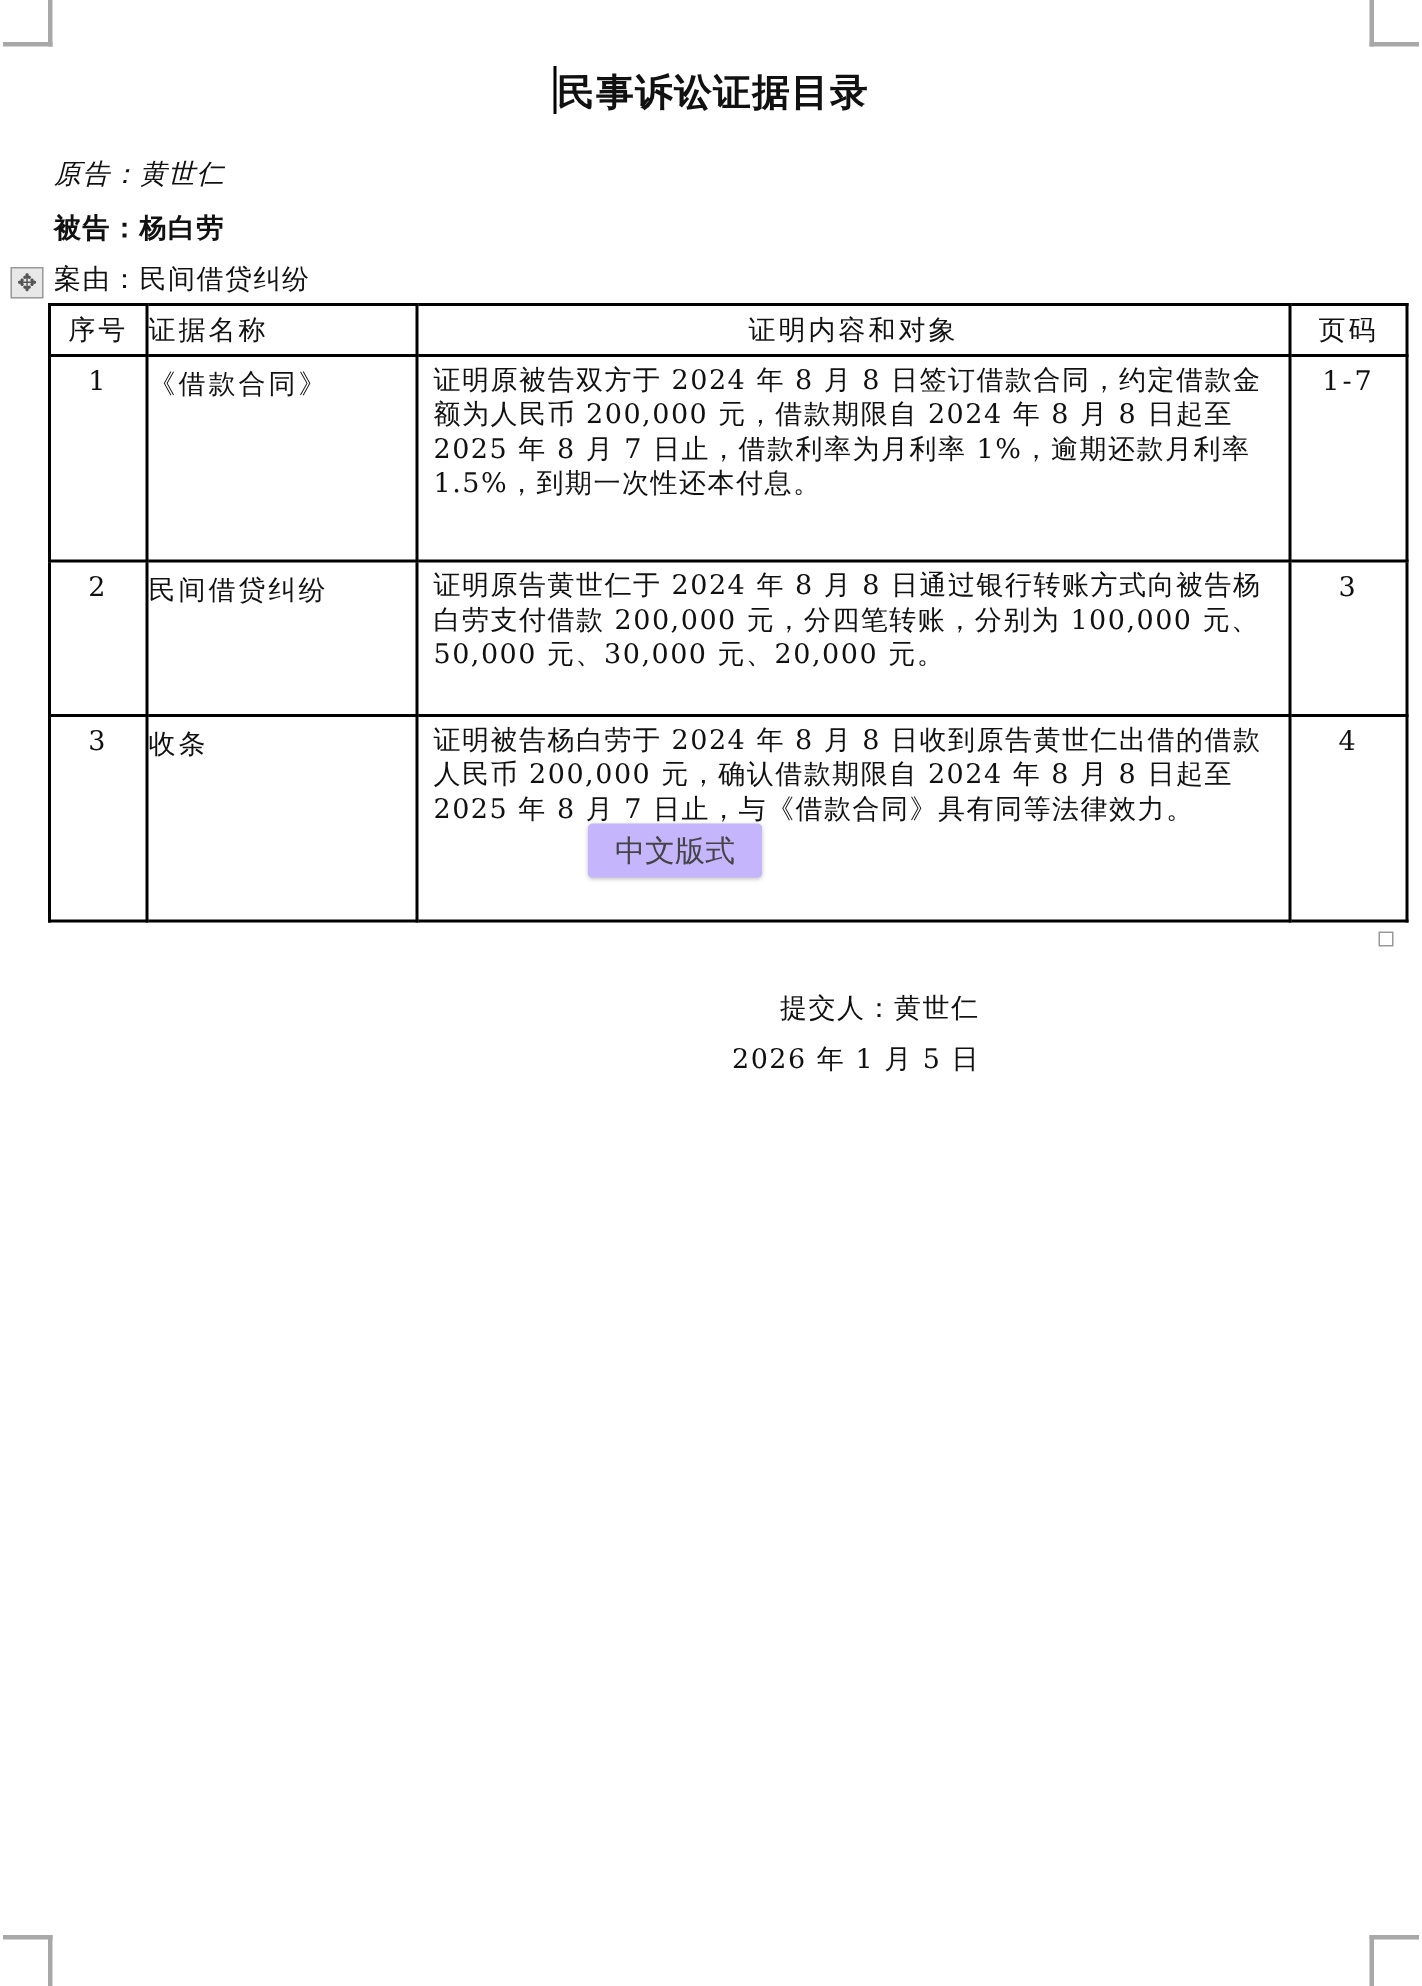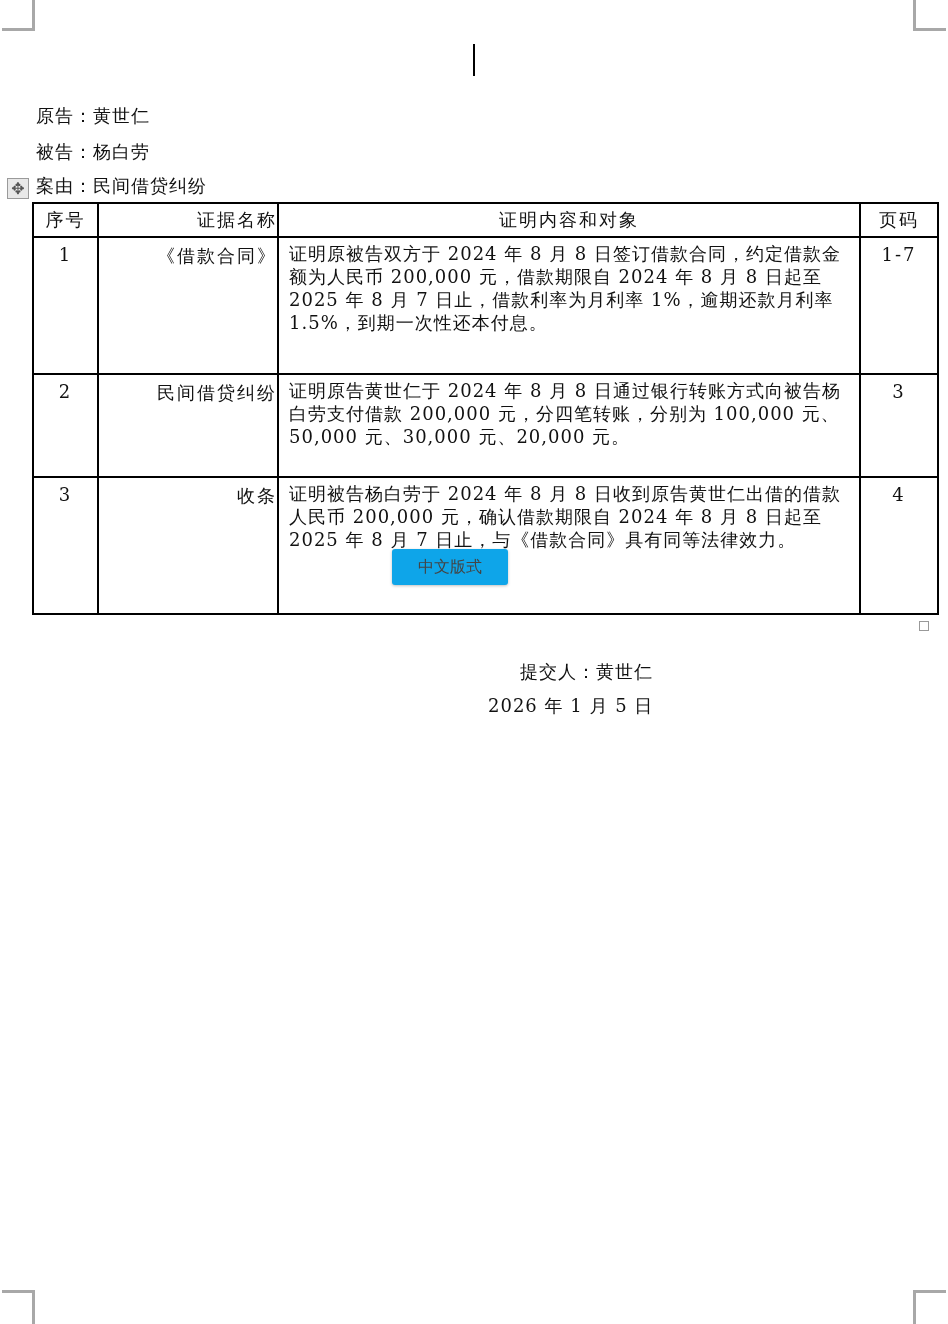--- a/index.html
+++ b/index.html
@@ -9,56 +9,56 @@
   .c-tl { left:2px; top:0; border-right-width:3px; border-bottom-width:3px; }
   .c-tr { right:2px; top:0; border-left-width:3px; border-bottom-width:3px; }
   .c-bl { left:2px; bottom:0; top:auto; height:31px; border-right-width:3px; border-top-width:3px; }
   .c-br { right:2px; bottom:0; height:31px; border-left-width:3px; border-top-width:3px; }
 
   .title { position:absolute; top:44px; left:0; width:948px; text-align:center;
            font-family:"DejaVu Sans", sans-serif; font-weight:bold; font-size:25px; letter-spacing:1px; }
   .cursor { display:inline-block; width:2px; height:32px; background:#000; vertical-align:-6px; margin-right:1px; }
 
   .meta { position:absolute; left:36px; font-size:18px; letter-spacing:1px; }
-  .meta1 { top:104px; } .meta2 { top:140px; } .meta3 { top:174px;text-align:center; }
+  .meta1 { top:104px;font-style:italic; } .meta2 { top:140px;font-weight:bold; } .meta3 { top:174px;text-align:center; }
 
   .move-handle { position:absolute; left:7px; top:178px; width:22px; height:21px; background:#e8e8e8;
                  border:1px solid #9a9a9a; box-sizing:border-box; display:flex; align-items:center; justify-content:center;
                  font-size:16px; color:#555; line-height:1; }
 
   table.evid { position:absolute; left:32px; top:202px; border-collapse:collapse; font-size:18px; }
   table.evid td, table.evid th { border:2px solid #000; vertical-align:top; font-weight:normal; padding:0; }
   table.evid th { height:32px; vertical-align:middle; letter-spacing:2px; }
   .col-no { width:63px; text-align:center;margin-left:25px; }
-  .col-name { width:178px; text-align:right; }
+  .col-name { width:178px; text-align:left; }
   .col-content { width:560px; text-align:left;margin-left:21px; }
   .col-page { width:76px; text-align:center;margin-left:48px; }
   td.col-no, td.col-name, td.col-page { padding-top:6px !important; letter-spacing:2px; }
   td.col-content { padding:4px 10px 0 10px !important; line-height:23px; letter-spacing:1px; }
 
   .resize-handle { position:absolute; left:919px; top:621px; width:10px; height:10px; border:1px solid #999;
                    background:#fff; box-sizing:border-box; }
 
   .signer { position:absolute; left:520px; top:660px; font-size:18px; letter-spacing:1px; }
   .date { position:absolute; left:488px; top:694px; font-size:18px; letter-spacing:1px; }
 
-  .popup { position:absolute; left:392px; top:549px; width:116px; height:36px; background:#0ea5e9;
+  .popup { position:absolute; left:392px; top:549px; width:116px; height:36px; background:#c4b5fd;
            border-radius:3px; box-shadow:0 1px 3px rgba(0,0,0,0.25); font-family:"DejaVu Sans", sans-serif;
-           font-size:16px; color:#444; display:flex; align-items:center; justify-content:center; }
+           font-size:20px; color:#444; display:flex; align-items:center; justify-content:center; }
 </style>
 </head>
 <body>
 
 <div class="corner c-tl"></div>
 <div class="corner c-tr"></div>
 <div class="corner c-bl"></div>
 <div class="corner c-br"></div>
 
 <div class="title">
-  <span class="cursor"></span>
+  <span class="cursor"></span><span>民事诉讼证据目录</span>
 </div>
 
 <div class="meta meta1">
   <span>原告：</span><span>黄世仁</span>
 </div>
 <div class="meta meta2">
   <span>被告：</span><span>杨白劳</span>
 </div>
 <div class="meta meta3">
   <span>案由：</span><span>民间借贷纠纷</span>

